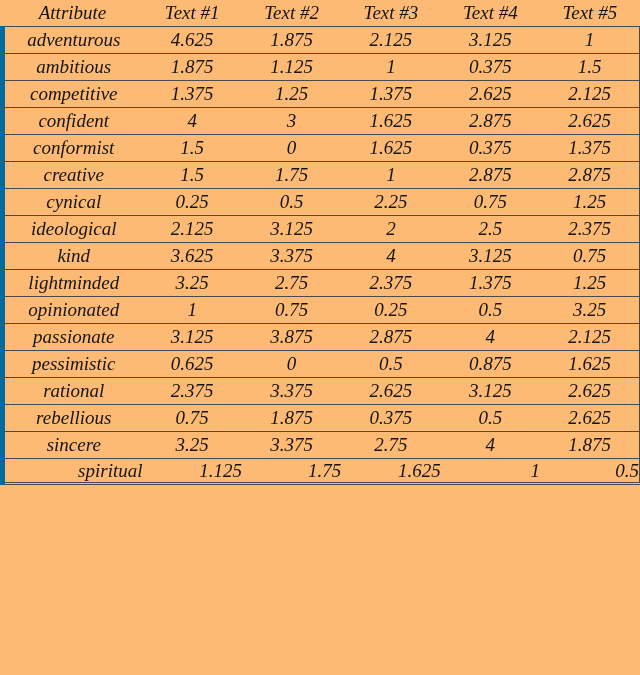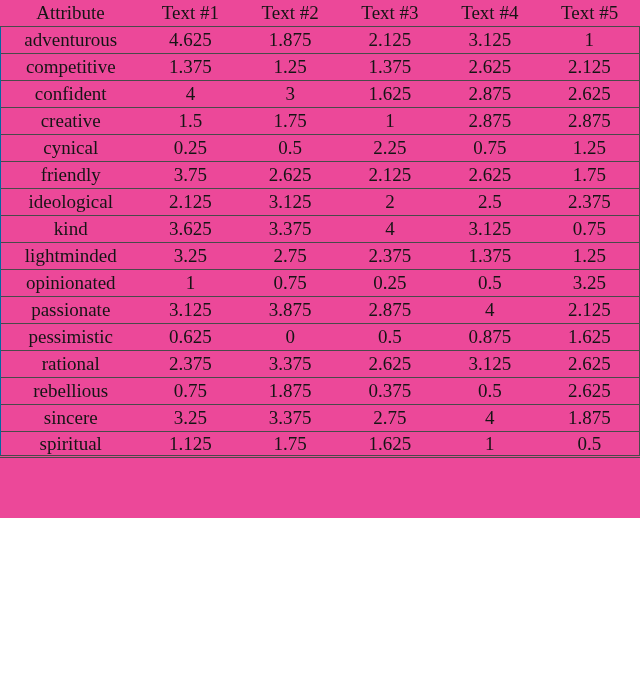--- a/index.html
+++ b/index.html
@@ -2,23 +2,24 @@
 <html><head>
 <meta charset="utf-8">
 <style>
   html, body {
     margin: 0;
     padding: 0;
     background: #ffffff;
   }
   .page {
     width: 640px;
-    height: 518px;
-    background: #ec4899;
+    height: 675px;
+    background: #fdba74;
     overflow: hidden;
+    font-style: italic;
   }
   table.attr-table {
     border-collapse: collapse;
     width: 640px;
     table-layout: fixed;
     font-family: "Liberation Serif", serif;
     font-size: 19px;
     color: #151515;
   }
   table.attr-table th,
@@ -39,29 +40,30 @@
   }
   thead th {
     border-bottom: 1px solid #4a4a4a;
     height: 25px;
     line-height: 25px;
   }
   tbody td {
     border-top: 1px solid #4a4a4a;
   }
   tbody td:first-child {
-    border-left: 1px solid #0369a1;
+    border-left: 5px solid #0369a1;
   }
   tbody td:last-child {
     border-right: 1px solid #4a4a4a;
   }
   tbody tr:last-child td {
     border-bottom: 3px double #4a4a4a;
     height: 23px;
     line-height: 23px;
+    text-align: right;
   }
 </style>
 </head>
 <body>
 
 <div class="page">
   <table class="attr-table">
     <thead>
       <tr>
           <th class="attr-col">Attribute</th>
@@ -75,58 +77,66 @@
     <tbody>
         <tr>
           <td class="attr-col">adventurous</td>
           <td>4.625</td>
           <td>1.875</td>
           <td>2.125</td>
           <td>3.125</td>
           <td>1</td>
         </tr>
         <tr>
+          <td class="attr-col">ambitious</td>
+          <td>1.875</td>
+          <td>1.125</td>
+          <td>1</td>
+          <td>0.375</td>
+          <td>1.5</td>
+        </tr>
+        <tr>
           <td class="attr-col">competitive</td>
           <td>1.375</td>
           <td>1.25</td>
           <td>1.375</td>
           <td>2.625</td>
           <td>2.125</td>
         </tr>
         <tr>
           <td class="attr-col">confident</td>
           <td>4</td>
           <td>3</td>
           <td>1.625</td>
           <td>2.875</td>
           <td>2.625</td>
+        </tr>
+        <tr>
+          <td class="attr-col">conformist</td>
+          <td>1.5</td>
+          <td>0</td>
+          <td>1.625</td>
+          <td>0.375</td>
+          <td>1.375</td>
         </tr>
         <tr>
           <td class="attr-col">creative</td>
           <td>1.5</td>
           <td>1.75</td>
           <td>1</td>
           <td>2.875</td>
           <td>2.875</td>
         </tr>
         <tr>
           <td class="attr-col">cynical</td>
           <td>0.25</td>
           <td>0.5</td>
           <td>2.25</td>
           <td>0.75</td>
           <td>1.25</td>
-        </tr>
-        <tr>
-          <td class="attr-col">friendly</td>
-          <td>3.75</td>
-          <td>2.625</td>
-          <td>2.125</td>
-          <td>2.625</td>
-          <td>1.75</td>
         </tr>
         <tr>
           <td class="attr-col">ideological</td>
           <td>2.125</td>
           <td>3.125</td>
           <td>2</td>
           <td>2.5</td>
           <td>2.375</td>
         </tr>
         <tr>

